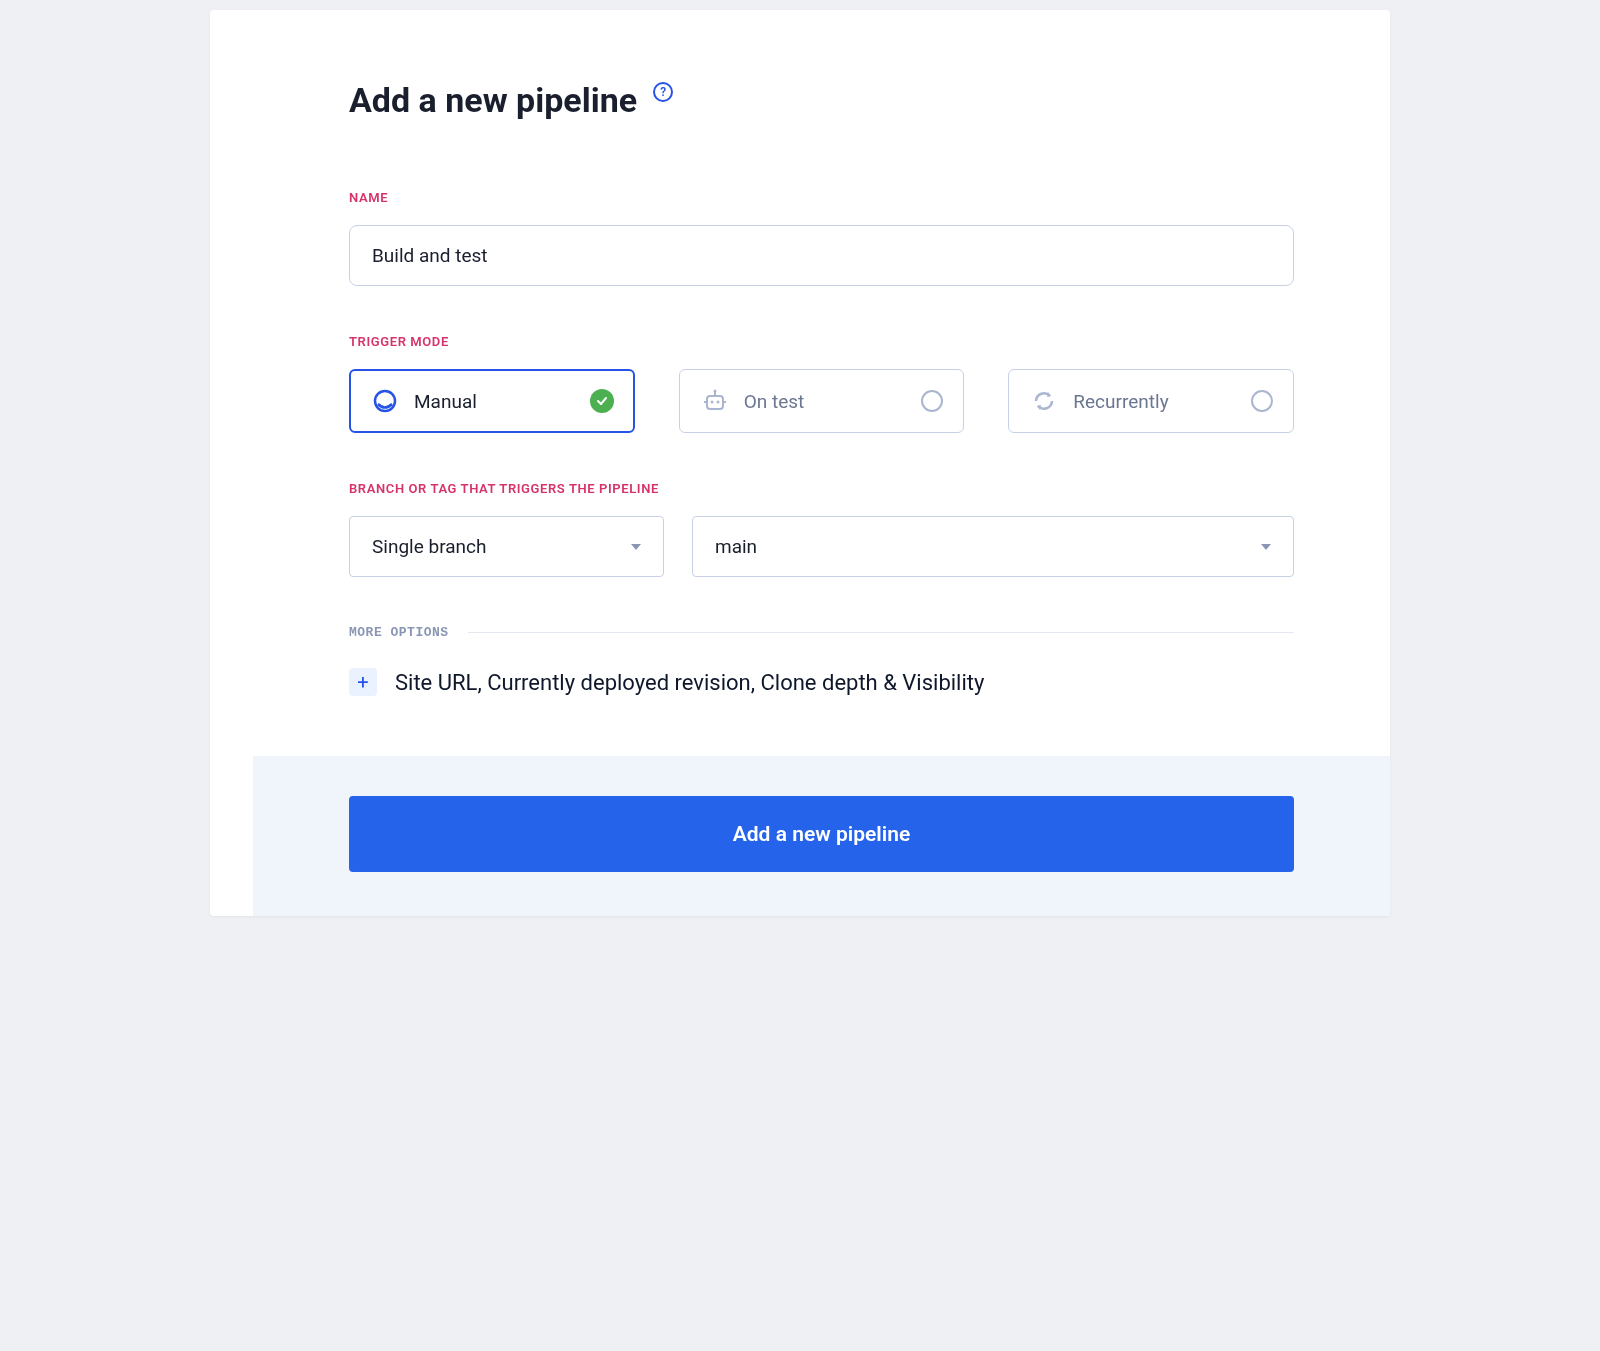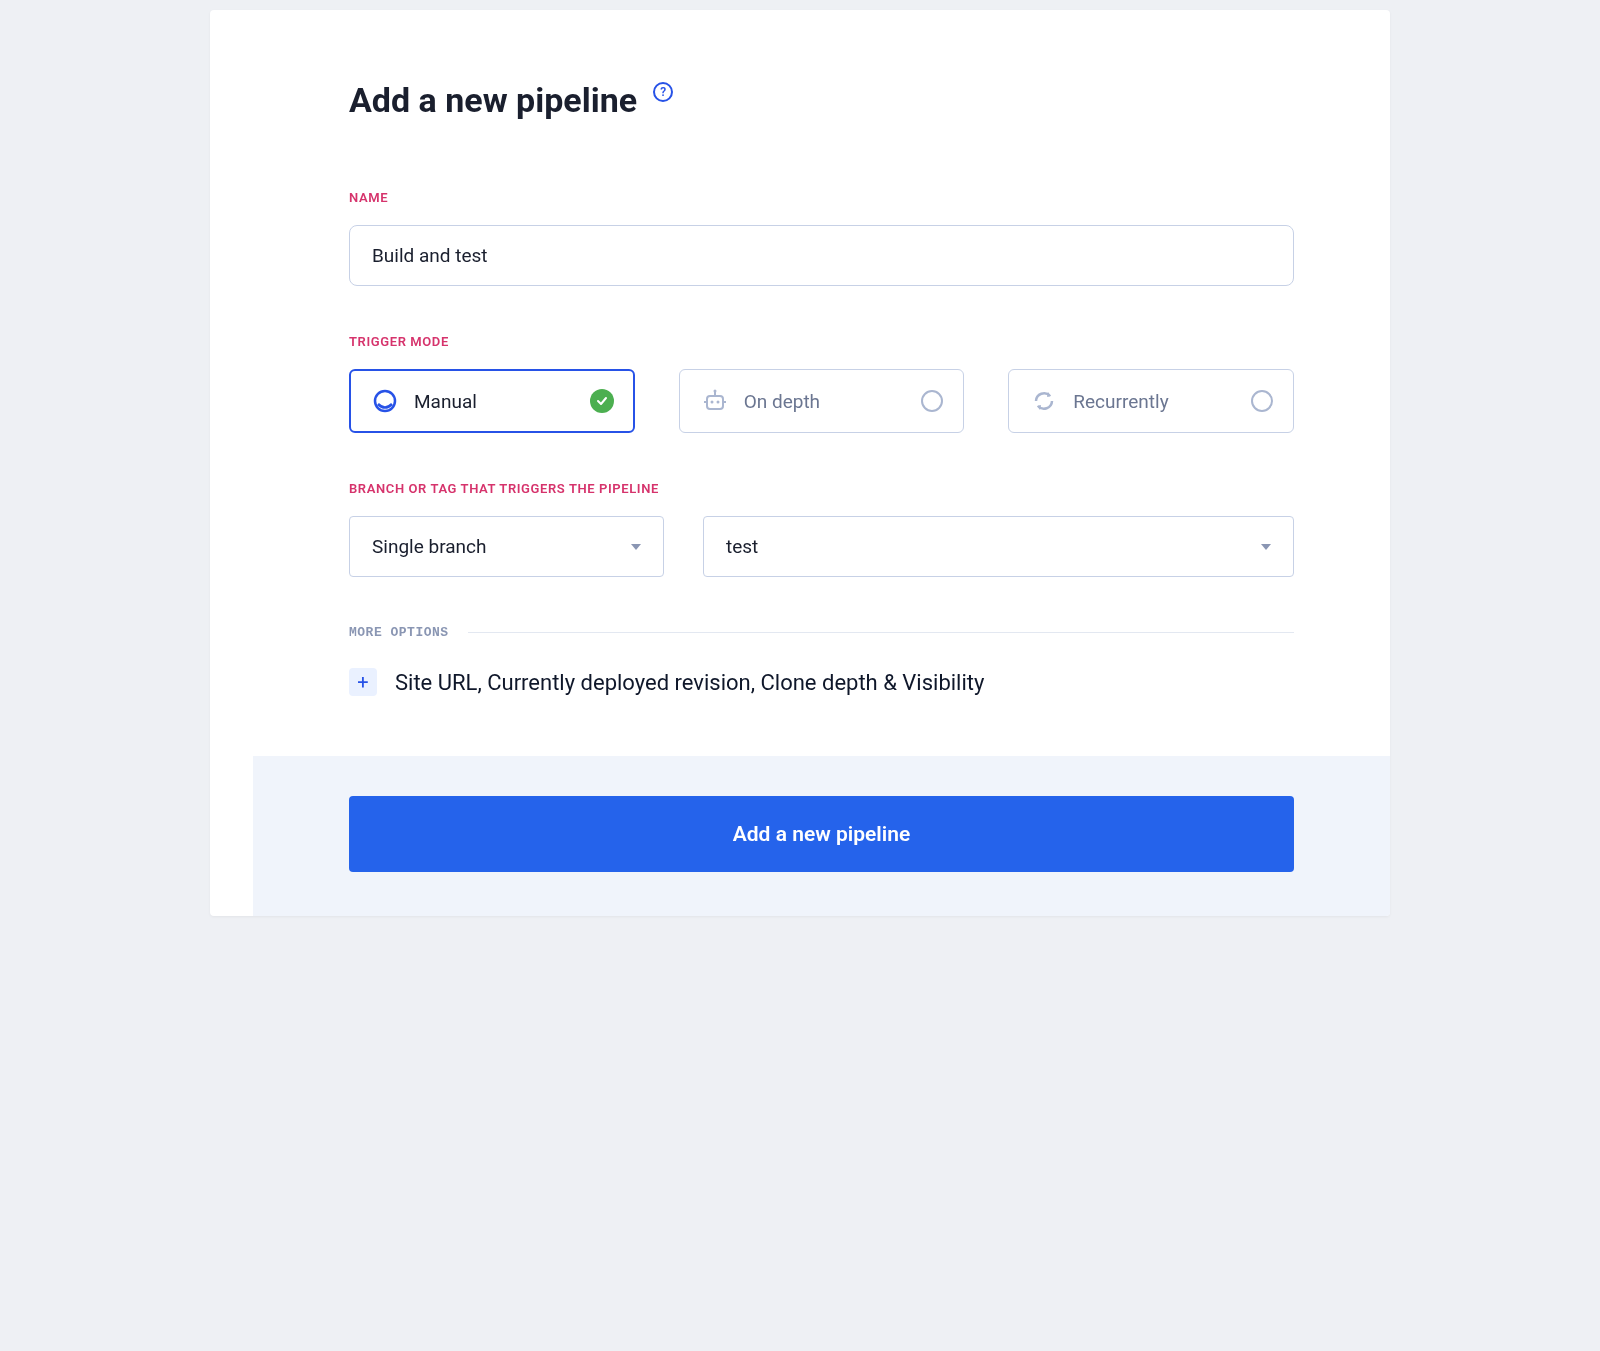--- a/index.html
+++ b/index.html
@@ -116,21 +116,21 @@
     .radio-circle {
       width: 22px;
       height: 22px;
       border: 2px solid #aab6d0;
       border-radius: 50%;
       flex-shrink: 0;
     }
     .branch-row {
       display: grid;
       grid-template-columns: 315px 1fr;
-      gap: 39px;
+      gap: 28px;
     }
     .select-box {
       display: flex;
       align-items: center;
       justify-content: space-between;
       padding: 18px 22px;
       border: 1px solid #c7d1e6;
       border-radius: 4px;
       cursor: pointer;
       font-size: 19px;
@@ -244,21 +244,21 @@
             <svg width="30" height="30" viewBox="0 0 30 30" fill="none">
               <rect x="7" y="10" width="16" height="13" rx="3" stroke="#aab6d0" stroke-width="2"></rect>
               <circle cx="12" cy="16" r="1.5" fill="#aab6d0"></circle>
               <circle cx="18" cy="16" r="1.5" fill="#aab6d0"></circle>
               <line x1="15" y1="10" x2="15" y2="6" stroke="#aab6d0" stroke-width="2"></line>
               <circle cx="15" cy="5" r="1.5" fill="#aab6d0"></circle>
               <line x1="4" y1="16" x2="7" y2="16" stroke="#aab6d0" stroke-width="2"></line>
               <line x1="23" y1="16" x2="26" y2="16" stroke="#aab6d0" stroke-width="2"></line>
             </svg>
           </div>
-          <div class="trigger-label">On depth</div>
+          <div class="trigger-label">On test</div>
           <div class="radio-circle"></div>
         </div>
 
         <div class="trigger-card">
           <div class="trigger-icon">
             <svg width="28" height="28" viewBox="0 0 28 28" fill="none">
               <path d="M 6 14 A 8 8 0 0 1 20 9" stroke="#aab6d0" stroke-width="2.5" fill="none"></path>
               <path d="M 22 14 A 8 8 0 0 1 8 19" stroke="#aab6d0" stroke-width="2.5" fill="none"></path>
               <path d="M 18 5 L 21 9 L 17 10" fill="#aab6d0"></path>
               <path d="M 10 23 L 7 19 L 11 18" fill="#aab6d0"></path>
@@ -272,21 +272,21 @@
     </div>
 
     <div class="section">
       <div class="section-label">BRANCH OR TAG THAT TRIGGERS THE PIPELINE</div>
       <div class="branch-row">
         <div class="select-box">
           <span>Single branch</span>
           <div class="caret-down"></div>
         </div>
         <div class="select-box">
-          <span>test</span>
+          <span>main</span>
           <div class="caret-down"></div>
         </div>
       </div>
     </div>
 
     <div class="more-options-row">
       <div class="more-options-label">MORE OPTIONS</div>
       <div class="divider"></div>
     </div>
 

